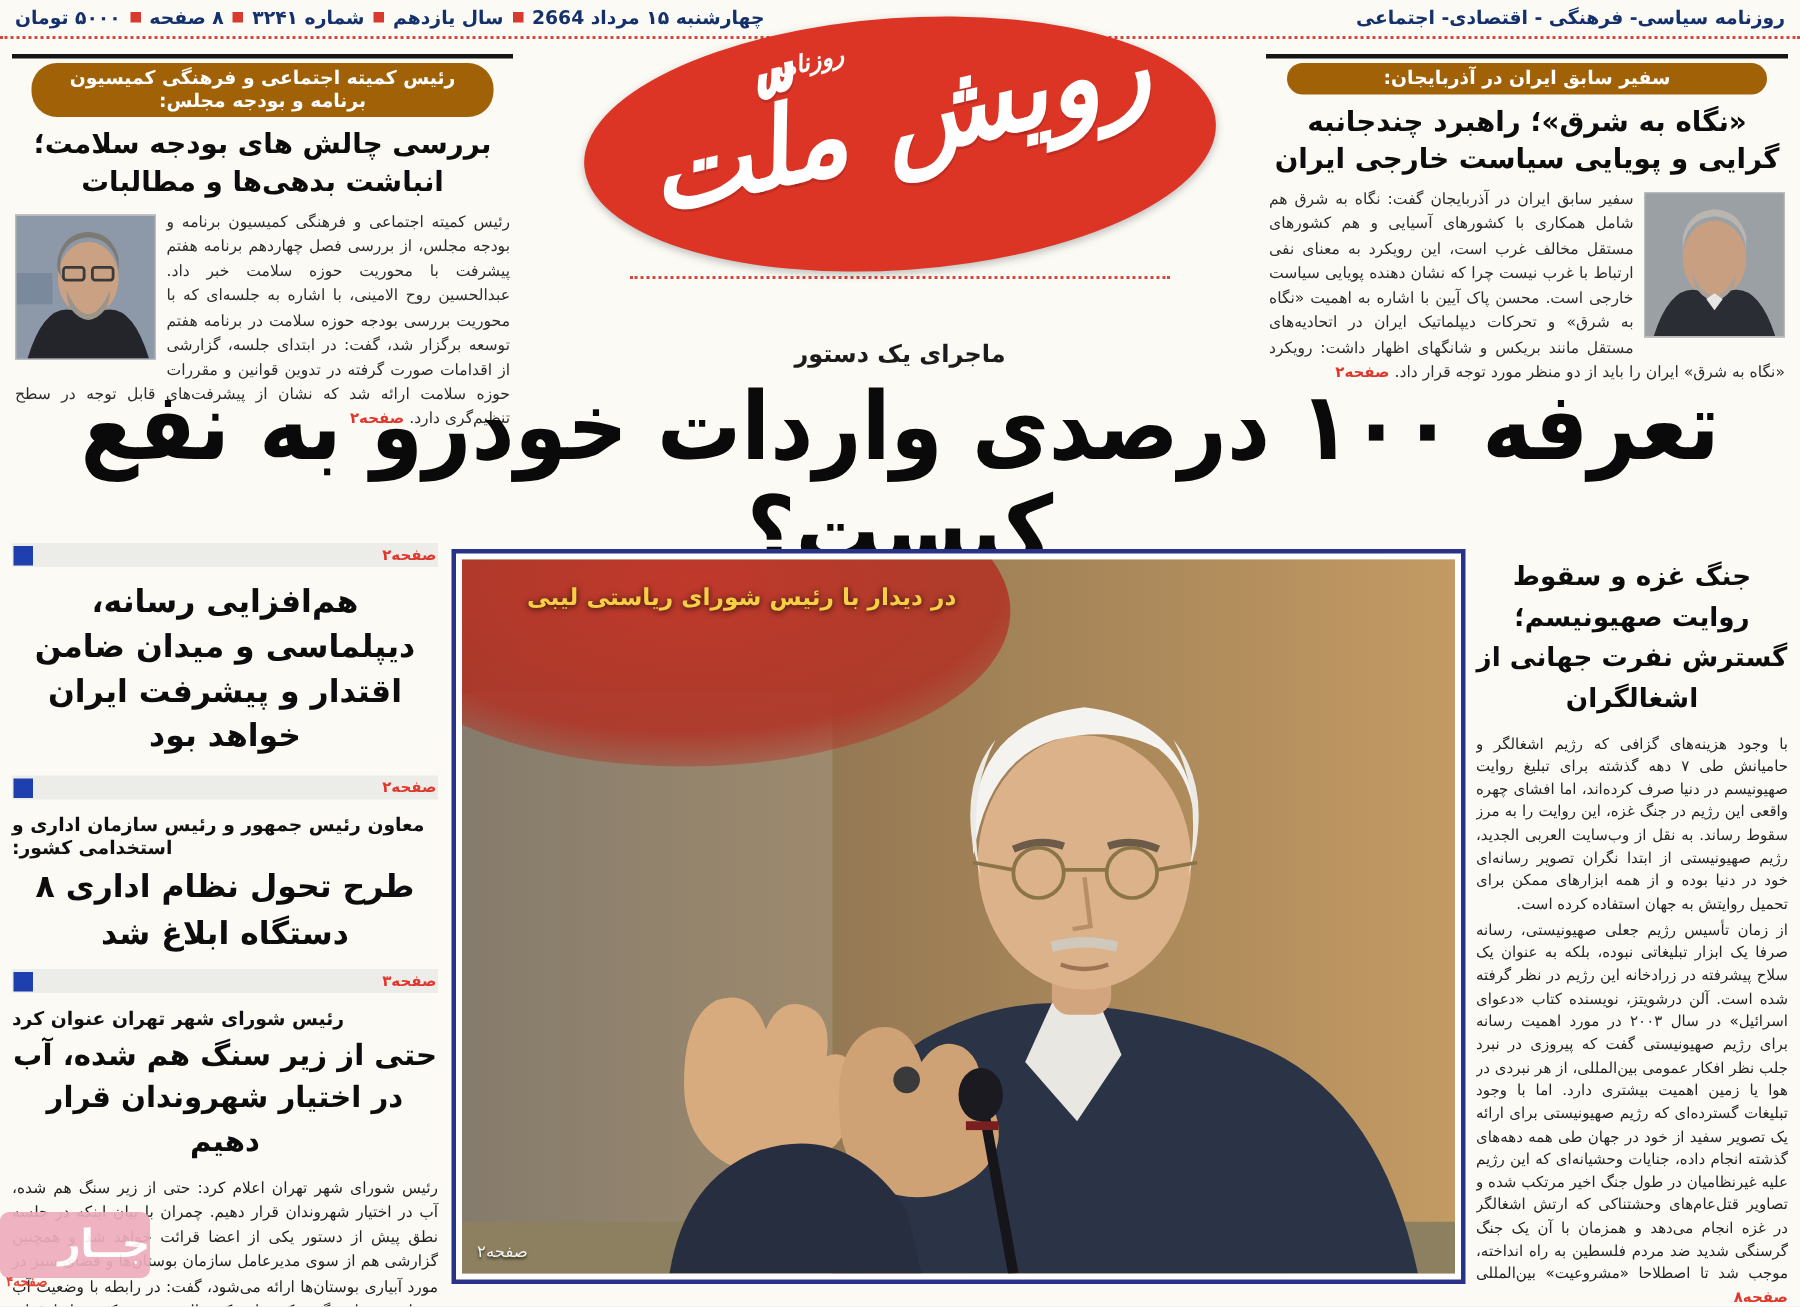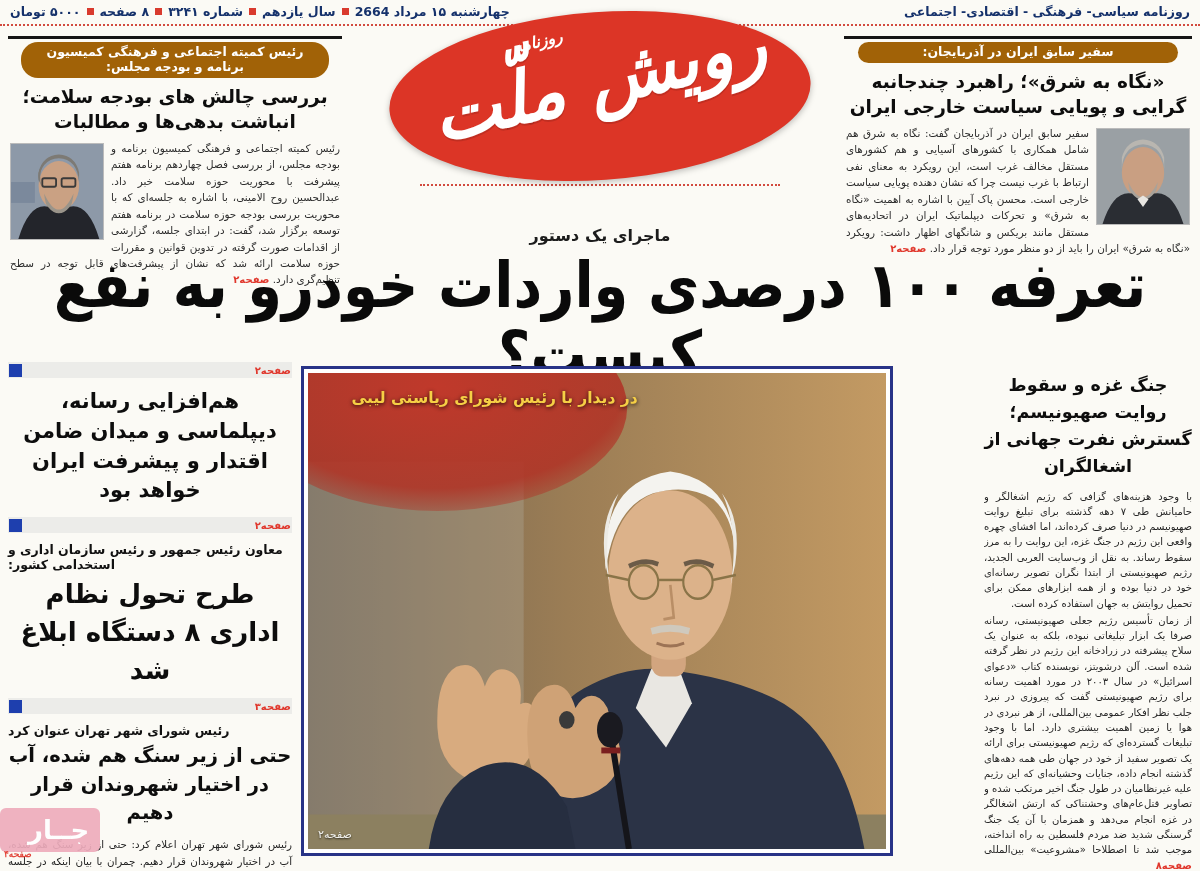--- a/index.html
+++ b/index.html
@@ -84,46 +84,45 @@
     display:flex; justify-content:space-between; align-items:center;
     background:#ecece9; height:16px; padding:0 1px; flex:none;
   }
   .divider .sq { width:13px; height:13px; background:#1e3fae; flex:none; }
   .art-headline-lg {
     font-size:21px; font-weight:bold; color:#0d0d0d; text-align:center;
     line-height:1.42; margin:9px 0 11px;
   }
   .art-kicker { font-size:12.5px; font-weight:bold; color:#111; text-align:left; margin:9px 0 2px; }
   .art-headline-md {
-    font-size:26px; font-weight:bold; color:#0d0d0d; text-align:center;
+    font-size:21px; font-weight:bold; color:#0d0d0d; text-align:center;
     line-height:1.45; margin:2px 0 9px;
   }
   .art-body {
     font-size:10.3px; color:#232323; text-align:justify; line-height:1.6;
     margin-bottom:6px;
   }
 
   
   .jar-bubble {
     position:absolute; left:-8px; bottom:4px; width:100px; height:44px;
     background:#eeacbc; border-radius:6px;
-    display:flex; align-items:center; justify-content:flex-end;
+    display:flex; align-items:center; justify-content:flex-start;
     opacity:.92;
-    padding-left:28px;
   }
   .jar-bubble:after {
     content:""; position:absolute; right:10px; bottom:-9px;
     border:10px solid transparent; border-top-color:#eeacbc; border-right-width:2px;
   }
   .jar-text { color:#fff; font-size:26px; font-weight:bold; letter-spacing:2px; }
   .jar-ref { position:absolute; left:4px; bottom:-7px; color:#e0372c; font-size:9px; font-weight:bold;font-family:Liberation Serif, serif; }
 
   
   .photo-frame {
-    position:absolute; left:301px; top:366px; width:592px; height:490px;
+    position:absolute; left:301px; top:366px; width:676px; height:490px;
     border:3px solid #283387; background:#fff; padding:4px;
   }
   .photo-inner { position:relative; width:100%; height:100%; overflow:hidden; background:#a8855a; }
   .photo-inner svg { position:absolute; inset:0; width:100%; height:100%; }
   .photo-overlay {
     position:absolute; top:16px; left:14px; width:345px; text-align:center;
   }
   .photo-kicker {
     color:#f6cf45; font-size:15.5px; font-weight:bold;
     text-shadow:0 1px 4px rgba(0,0,0,.85); margin-bottom:8px;

